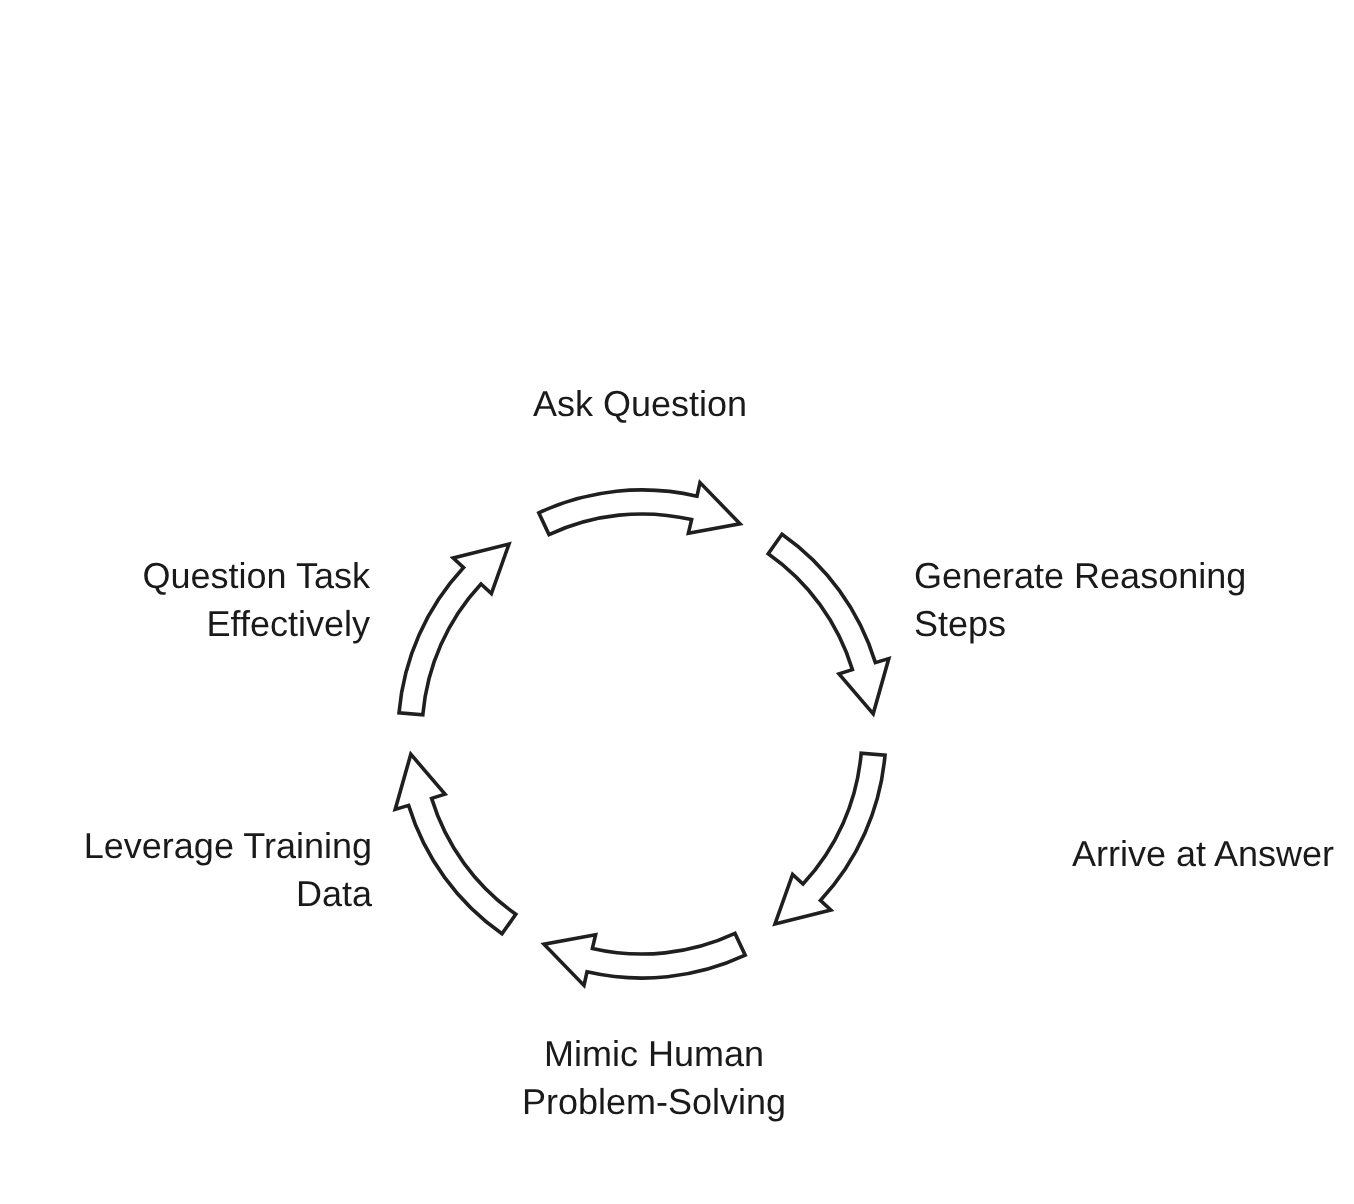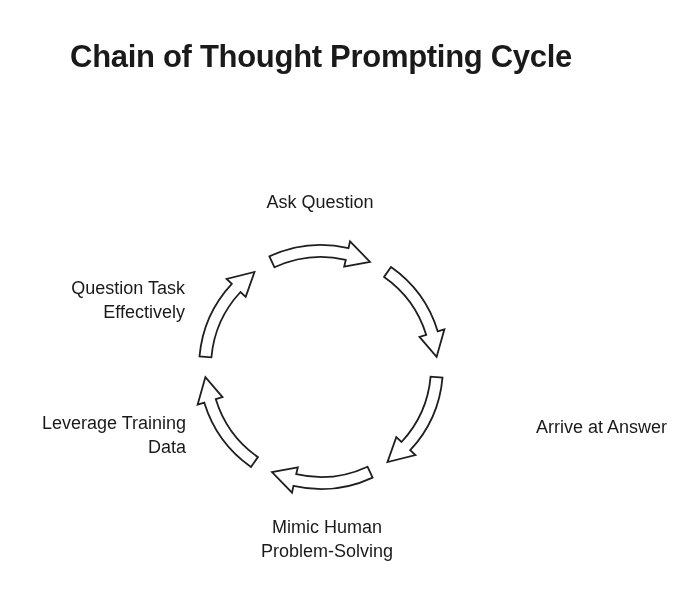--- a/index.html
+++ b/index.html
@@ -49,33 +49,34 @@
   .step-lower-right { left: 457px; top: 415px; width: 210px; text-align: right; }
   .step-bottom      { left: 227px; top: 515px; width: 200px; text-align: center; }
   .step-lower-left  { left: 6px;   top: 411px; width: 180px; text-align: right; }
   .step-upper-left  { left: 5px;   top: 276px; width: 180px; text-align: right; }
 </style>
 </head>
 <body>
 
 <div class="stage">
 
-  <h1 class="title">Chain of Thought Prompting Cycle</h1>
 
   <svg class="cycle-svg" width="677" height="602" viewBox="0 0 677 602" xmlns="http://www.w3.org/2000/svg">
     <path class="arrow" d="M269.4 256.4 A122 122 0 0 1 348.5 248.1 L350 241.3 L370 261.9 L344.2 266.6 L345.8 259.8 A110 110 0 0 0 274.5 267.3 Z"></path>
     <path class="arrow" d="M391 267.1 A122 122 0 0 1 437.7 331.3 L444.4 329.3 L436.6 356.9 L419.5 336.9 L426.2 334.8 A110 110 0 0 0 384.1 276.9 Z"></path>
     <path class="arrow" d="M442.5 377.6 A122 122 0 0 1 410.2 450.2 L415.4 455 L387.5 462 L396.3 437.2 L401.5 442 A110 110 0 0 0 430.6 376.6 Z"></path>
     <path class="arrow" d="M372.6 477.6 A122 122 0 0 1 293.5 485.9 L292 492.7 L272 472.1 L297.8 467.4 L296.2 474.2 A110 110 0 0 0 367.5 466.7 Z"></path>
     <path class="arrow" d="M251 466.9 A122 122 0 0 1 204.3 402.7 L197.6 404.7 L205.4 377.1 L222.5 397.1 L215.8 399.2 A110 110 0 0 0 257.9 457.1 Z"></path>
     <path class="arrow" d="M199.5 356.4 A122 122 0 0 1 231.8 283.8 L226.6 279 L254.5 272 L245.7 296.8 L240.5 292 A110 110 0 0 0 211.4 357.4 Z"></path>
   </svg>
 
   <div class="step-label step-top">Ask Question</div>
 
+  <div class="step-label step-upper-right">Generate Reasoning
+Steps</div>
 
   <div class="step-label step-lower-right">Arrive at Answer</div>
 
   <div class="step-label step-bottom">Mimic Human
 Problem-Solving</div>
 
   <div class="step-label step-lower-left">Leverage Training
 Data</div>
 
   <div class="step-label step-upper-left">Question Task

